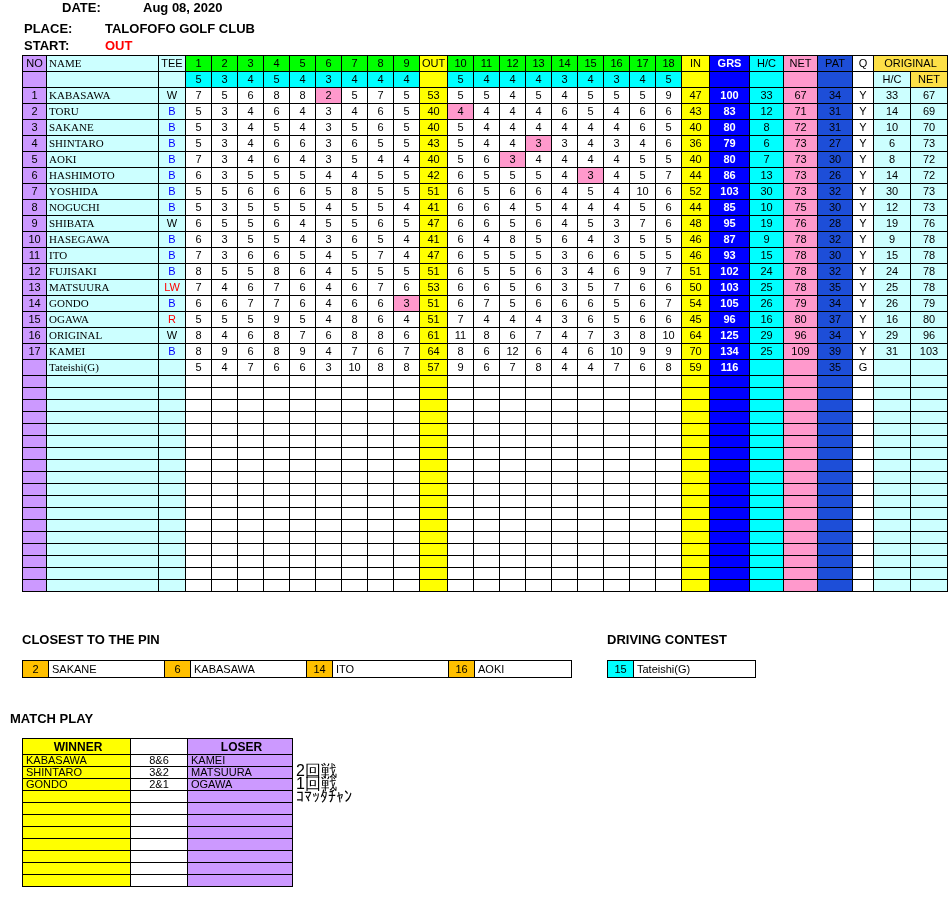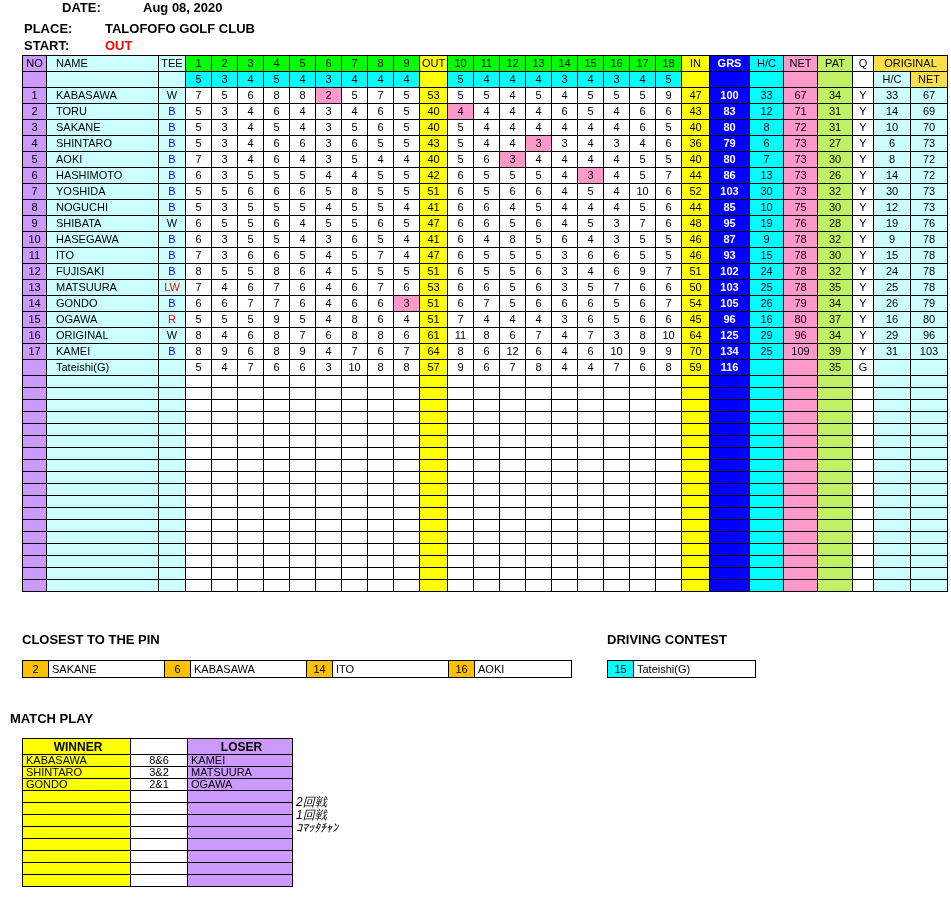--- a/index.html
+++ b/index.html
@@ -9,46 +9,46 @@
   .info-line{position:absolute;left:24px;font-size:13px;font-weight:bold;white-space:nowrap;}
   .info-line .val{position:absolute;left:81px;white-space:nowrap;}
   .red{color:#f00;}
   
   table{border-collapse:collapse;table-layout:fixed;}
   .sc{position:absolute;left:22px;top:55px;}
   .sc td{border:1px solid #000;font-size:11px;line-height:1;text-align:center;padding:0;height:15px;overflow:hidden;white-space:nowrap;}
   .sc tr.hdr td{height:15px;}
   .sc tr.thin td{height:11px;}
   td.c-no{background:#cc99ff;}
-  td.c-name{background:#ccffff;text-align:left;padding-left:9px;}
+  td.c-name{background:#ccffff;text-align:left;padding-left:2px;font-family:Liberation Serif, serif;}
   td.c-tee{background:#ccffff;}
   td.c-hole{background:#ffffff;}
   td.birdie{background:#ff99cc;}
   td.c-out{background:#ffff00;}
   td.c-grs{background:#0000ff;color:#fff;font-weight:bold;}
   td.c-hc{background:#00ffff;}
   td.c-net{background:#ff99cc;}
-  td.c-pat{background:#bef264;}
+  td.c-pat{background:#1d4ed8;}
   td.c-q{background:#ffffff;}
   td.c-orig{background:#ccffff;}
   td.c-white{background:#fde047;}
   td.h-hole{background:#00ff00;}
   td.h-par{background:#00ffff;}
   
   .section-title{position:absolute;font-size:13px;font-weight:bold;white-space:nowrap;}
   .mini td{border:1px solid #000;font-size:11px;line-height:1;padding:0;height:16px;white-space:nowrap;overflow:hidden;}
   .mini td.num{background:#ffc000;text-align:center;}
   .mini td.cyan{background:#00ffff;text-align:center;}
   .mini td.nm{background:#fff;text-align:left;padding-left:3px;}
   .mp td{border:1px solid #000;font-size:11px;line-height:1;padding:0;height:11px;white-space:nowrap;overflow:hidden;}
   .mp tr.hdr td{height:15px;font-weight:bold;text-align:center;font-size:12px;}
   .mp td.w{background:#ffff00;text-align:left;padding-left:3px;}
   .mp td.m{background:#fff;text-align:center;}
   .mp td.l{background:#cc99ff;text-align:left;padding-left:3px;}
-  .mp-notes{position:absolute;left:296px;top:796px;font-size:12px;line-height:13px;white-space:nowrap;font-style:italic;}
+  .mp-notes{position:absolute;left:296px;top:764px;font-size:16px;line-height:13px;white-space:nowrap;}
 </style>
 </head>
 <body>
 
 <div class="info-line" style="top:0;margin-left:38px;">
   <span>DATE:</span>
   <span class="val">Aug 08, 2020</span>
 </div>
 <div class="info-line" style="top:21px;">
   <span>PLACE:</span>

